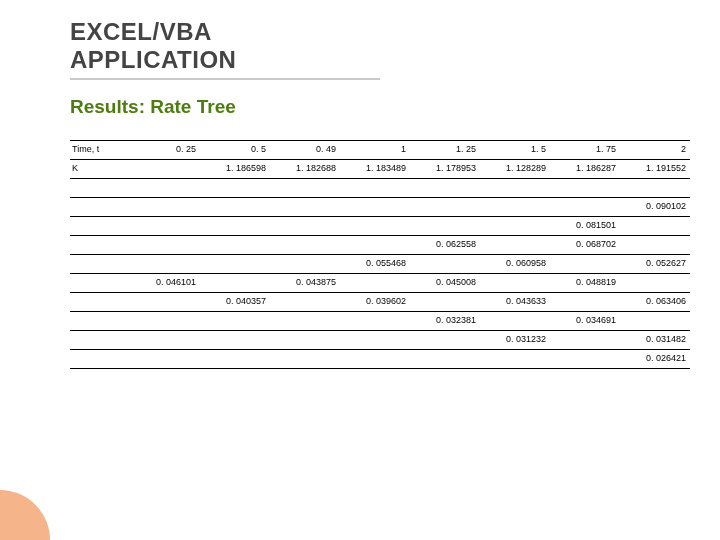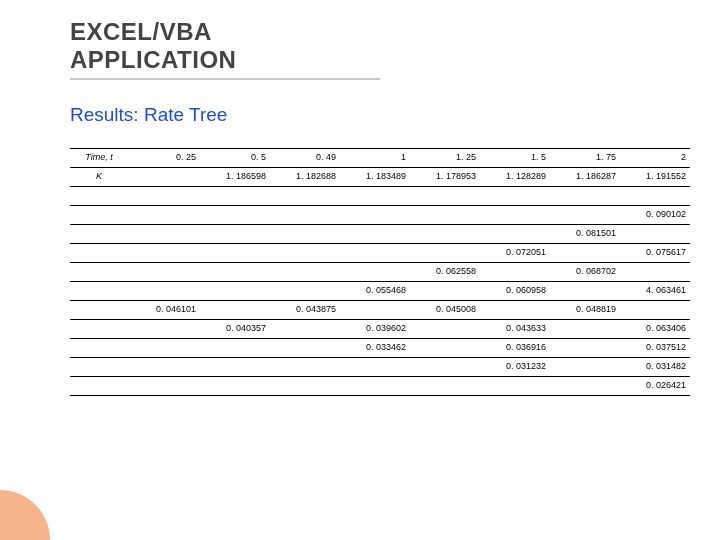--- a/index.html
+++ b/index.html
@@ -30,52 +30,51 @@
     position: absolute;
     left: 70px;
     top: 18px;
     right: 30px;
   }
   .title {
     font-size: 24px;
     font-weight: bold;
     letter-spacing: 0.5px;
     color: #444;
-    margin: 0 0 24px 0;
+    margin: 0 0 16px 0;
     border-bottom: 2px solid #c9c9c9;
     padding-bottom: 4px;
     width: 310px;
   }
   .subtitle {
     font-size: 19px;
-    font-weight: normal;
-    color: #1d4ed8;
+    font-weight: bold;
+    color: #4d7c0f;
     margin: 0 0 22px 0;
   }
   table.tree {
     border-collapse: collapse;
     width: 100%;
     table-layout: fixed;
   }
   table.tree td {
     border-top: 1px solid #000;
     border-bottom: 1px solid #000;
     font-size: 9px;
     line-height: 1.1;
     padding: 2px 4px 2px 2px;
     text-align: right;
     height: 14px;
     white-space: nowrap;
     vertical-align: middle;
   }
   table.tree td.label {
-    text-align: center;
+    text-align: left;
     width: 60px;
     font-size: 9px;
-    font-style: italic;
   }
 </style>
 </head>
 <body>
 
 <div class="slide">
   <div class="corner"></div>
   <div class="content">
     <h1 class="title">EXCEL/VBA APPLICATION</h1>
     <h2 class="subtitle">Results: Rate Tree</h2>
@@ -147,46 +146,35 @@
             <td></td>
             <td>0. 081501</td>
             <td></td>
           </tr>
           <tr>
             <td class="label"></td>
             <td></td>
             <td></td>
             <td></td>
             <td></td>
-            <td></td>
-            <td>0. 072051</td>
-            <td></td>
-            <td>0. 075617</td>
-          </tr>
-          <tr>
-            <td class="label"></td>
-            <td></td>
-            <td></td>
-            <td></td>
-            <td></td>
             <td>0. 062558</td>
             <td></td>
             <td>0. 068702</td>
             <td></td>
           </tr>
           <tr>
             <td class="label"></td>
             <td></td>
             <td></td>
             <td></td>
             <td>0. 055468</td>
             <td></td>
             <td>0. 060958</td>
             <td></td>
-            <td>4. 063461</td>
+            <td>0. 052627</td>
           </tr>
           <tr>
             <td class="label"></td>
             <td>0. 046101</td>
             <td></td>
             <td>0. 043875</td>
             <td></td>
             <td>0. 045008</td>
             <td></td>
             <td>0. 048819</td>
@@ -201,25 +189,25 @@
             <td></td>
             <td>0. 043633</td>
             <td></td>
             <td>0. 063406</td>
           </tr>
           <tr>
             <td class="label"></td>
             <td></td>
             <td></td>
             <td></td>
-            <td>0. 033462</td>
-            <td></td>
-            <td>0. 036916</td>
-            <td></td>
-            <td>0. 037512</td>
+            <td></td>
+            <td>0. 032381</td>
+            <td></td>
+            <td>0. 034691</td>
+            <td></td>
           </tr>
           <tr>
             <td class="label"></td>
             <td></td>
             <td></td>
             <td></td>
             <td></td>
             <td></td>
             <td>0. 031232</td>
             <td></td>

